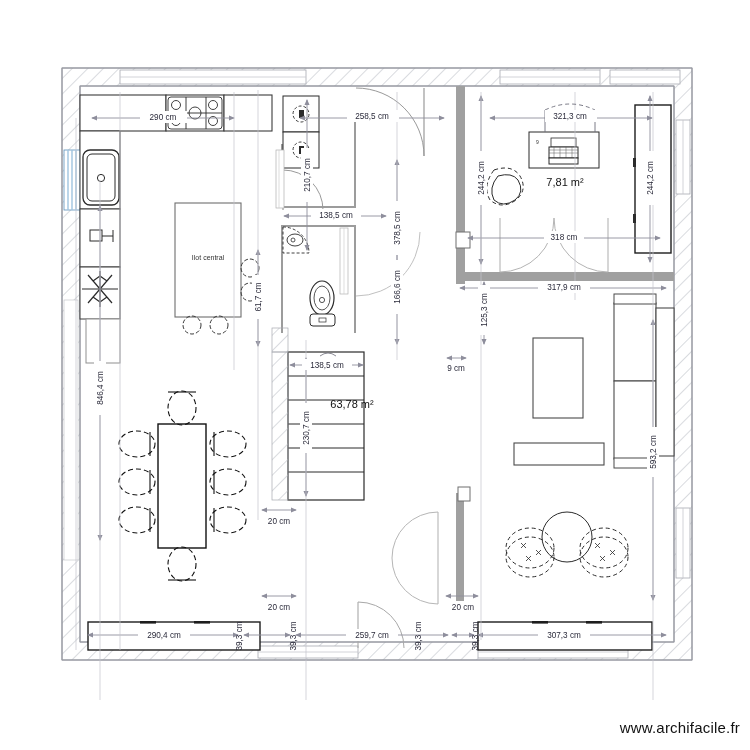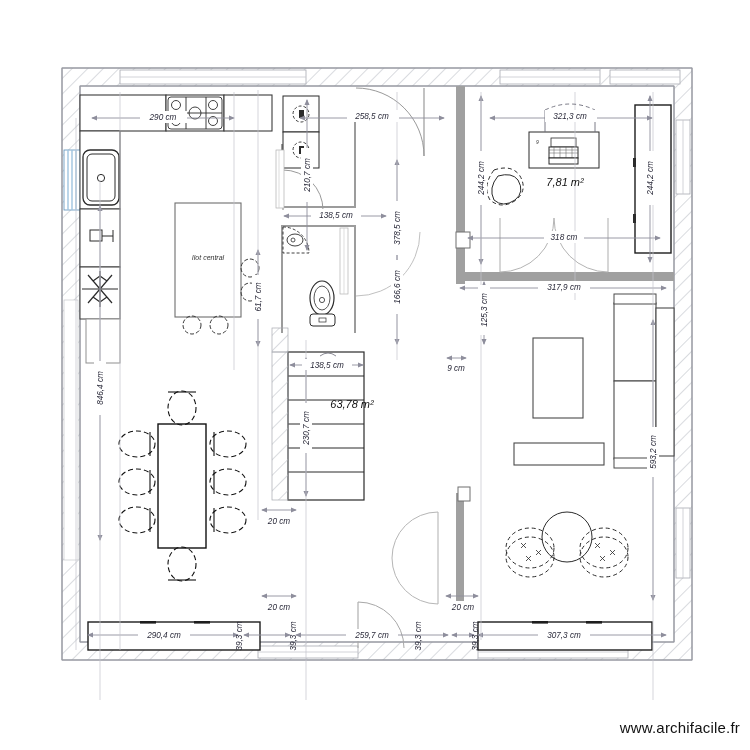--- a/index.html
+++ b/index.html
@@ -1,18 +1,18 @@
 <!DOCTYPE html>
 <html><head>
 <meta charset="utf-8">
 <style>
   html,body{margin:0;padding:0;background:#ffffff;}
   body{width:750px;height:750px;position:relative;overflow:hidden;
        font-family:"Liberation Sans", sans-serif;}
-  #plan{position:absolute;left:0;top:0;width:750px;height:638px;font-style:italic;}
+  #plan{position:absolute;left:0;top:0;width:750px;height:638px;}
   .wm{position:absolute;right:10px;bottom:14px;font-size:15px;color:#111;
       font-family:"Liberation Sans", sans-serif;letter-spacing:.2px;}
   svg text{font-family:"Liberation Sans", sans-serif;fill:#1a1a2e;}
   .dimtxt{font-size:8.2px;fill:#2a2a3a;}
   .areatxt{font-size:11px;fill:#111;}
   .labeltxt{font-size:7px;fill:#333;}
   .tinytxt{font-size:5px;fill:#333;}
 </style>
 </head>
 <body>

